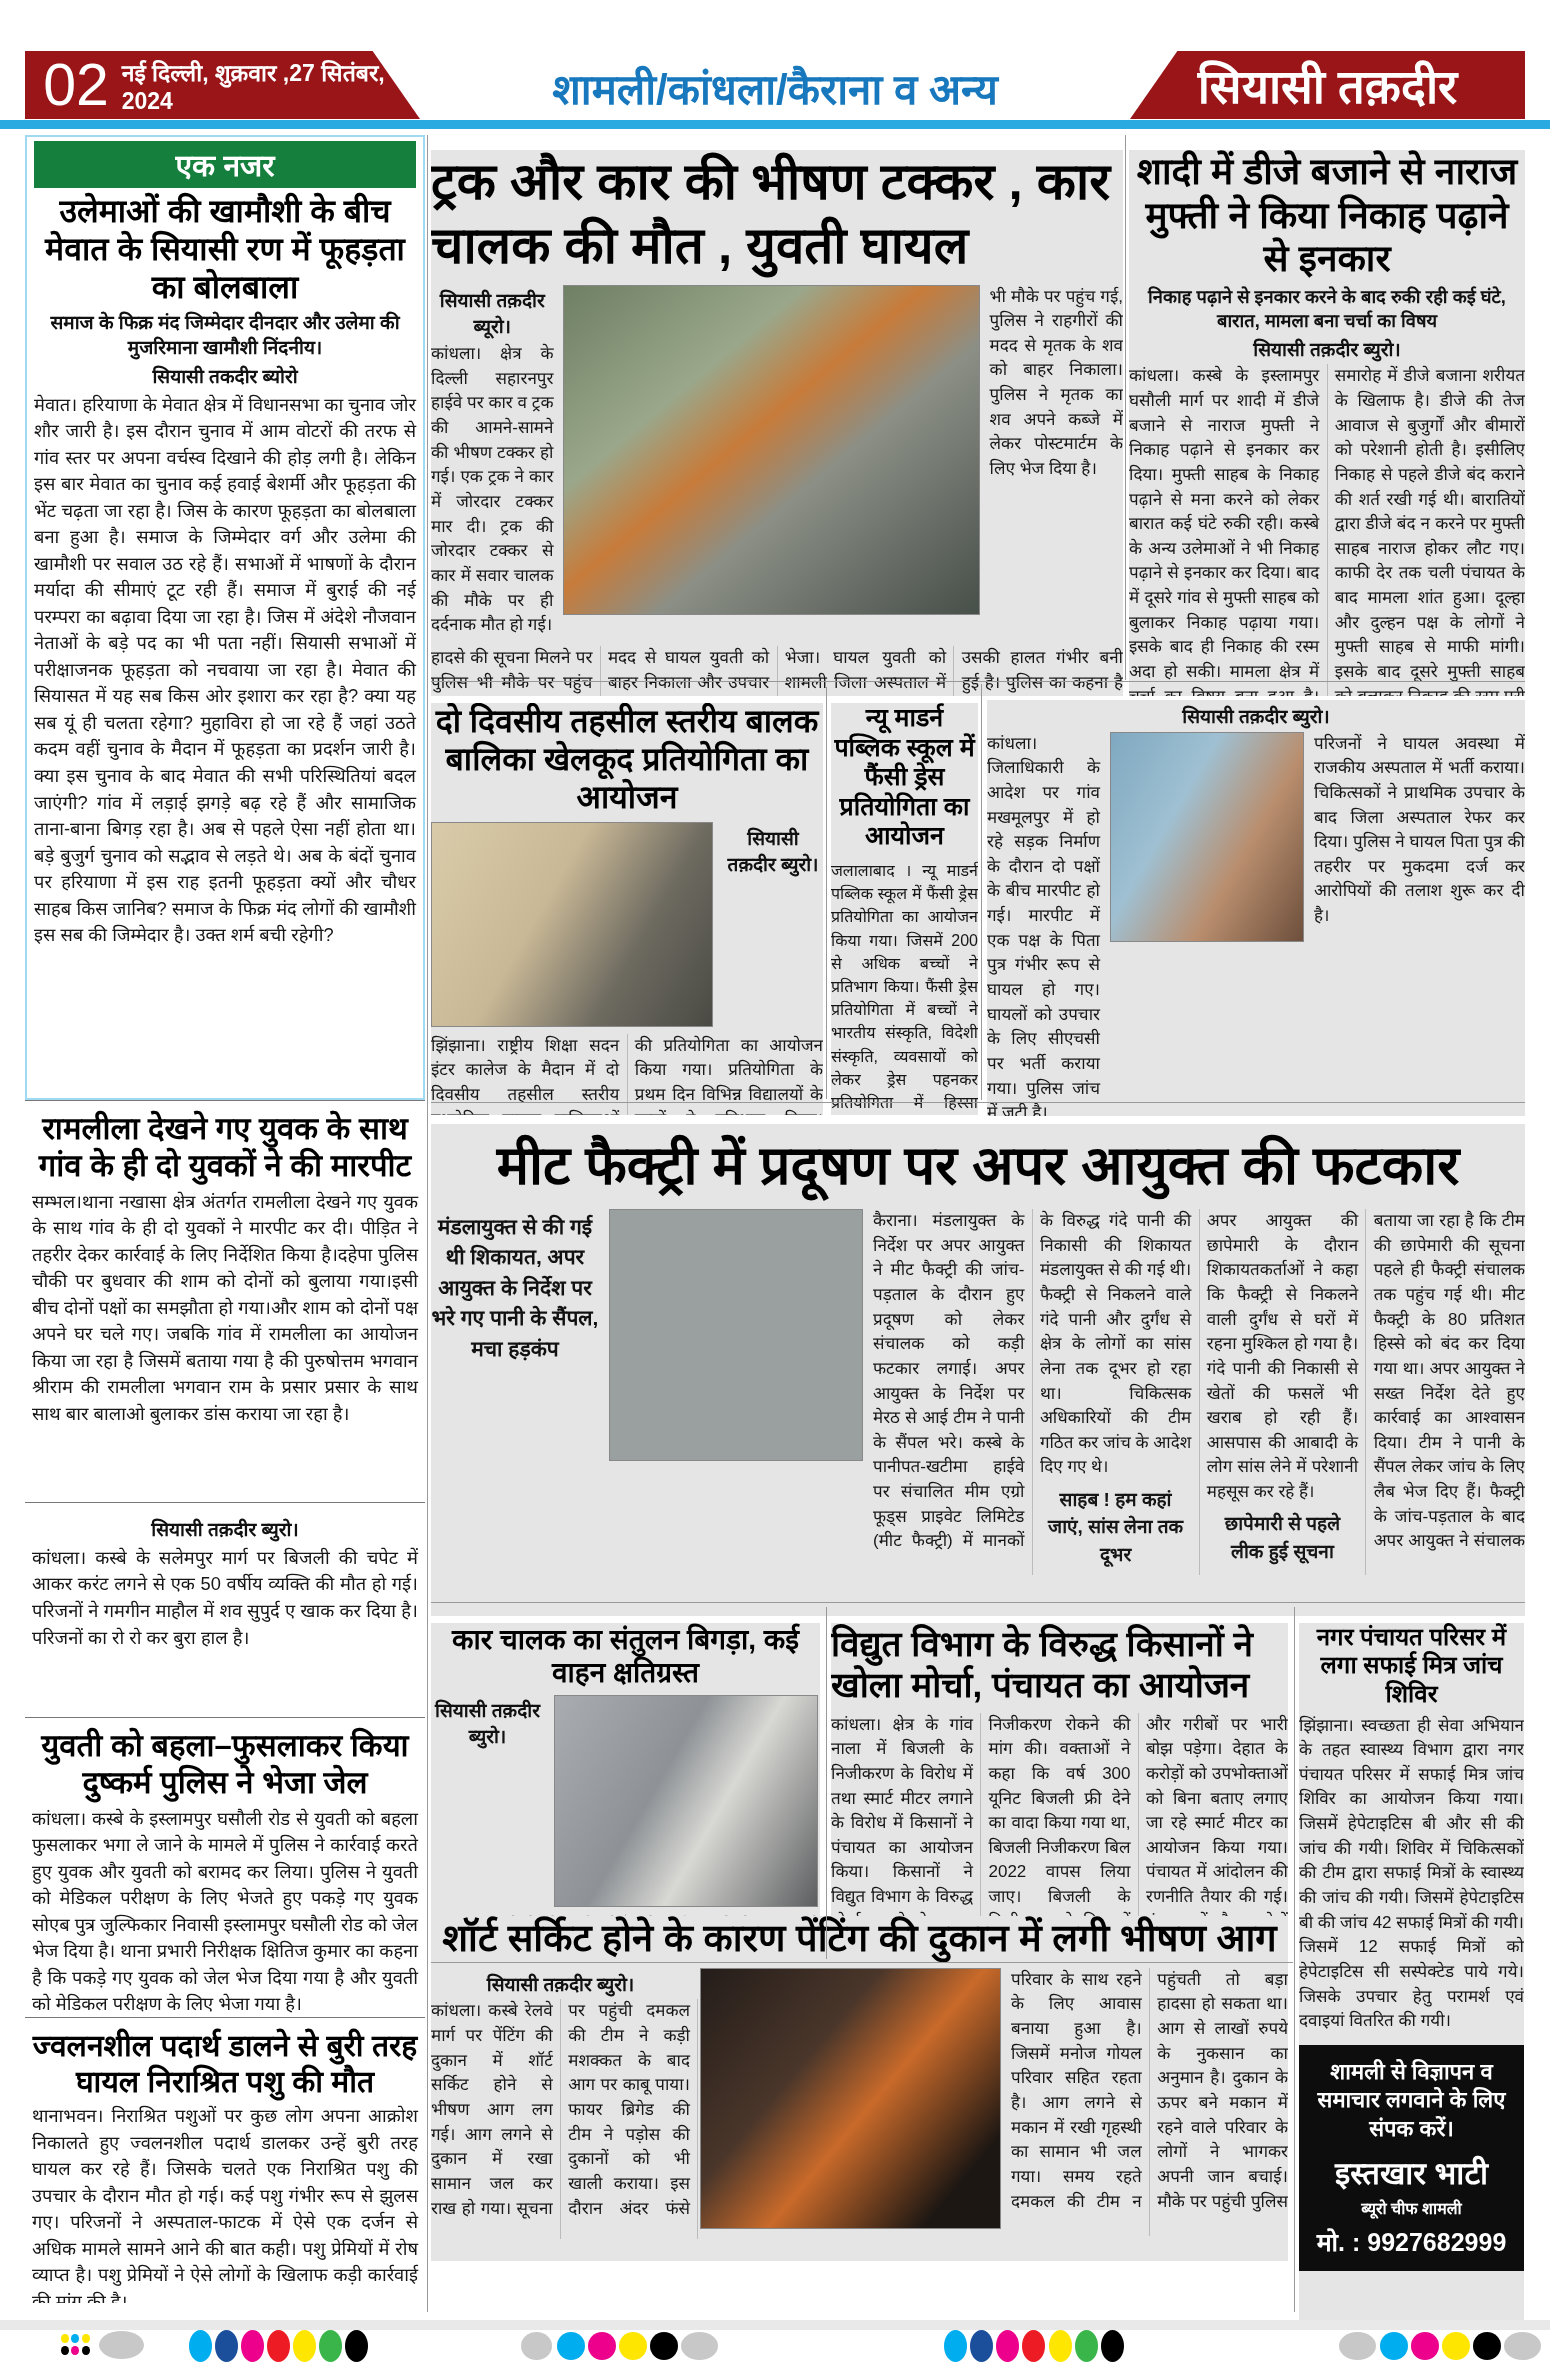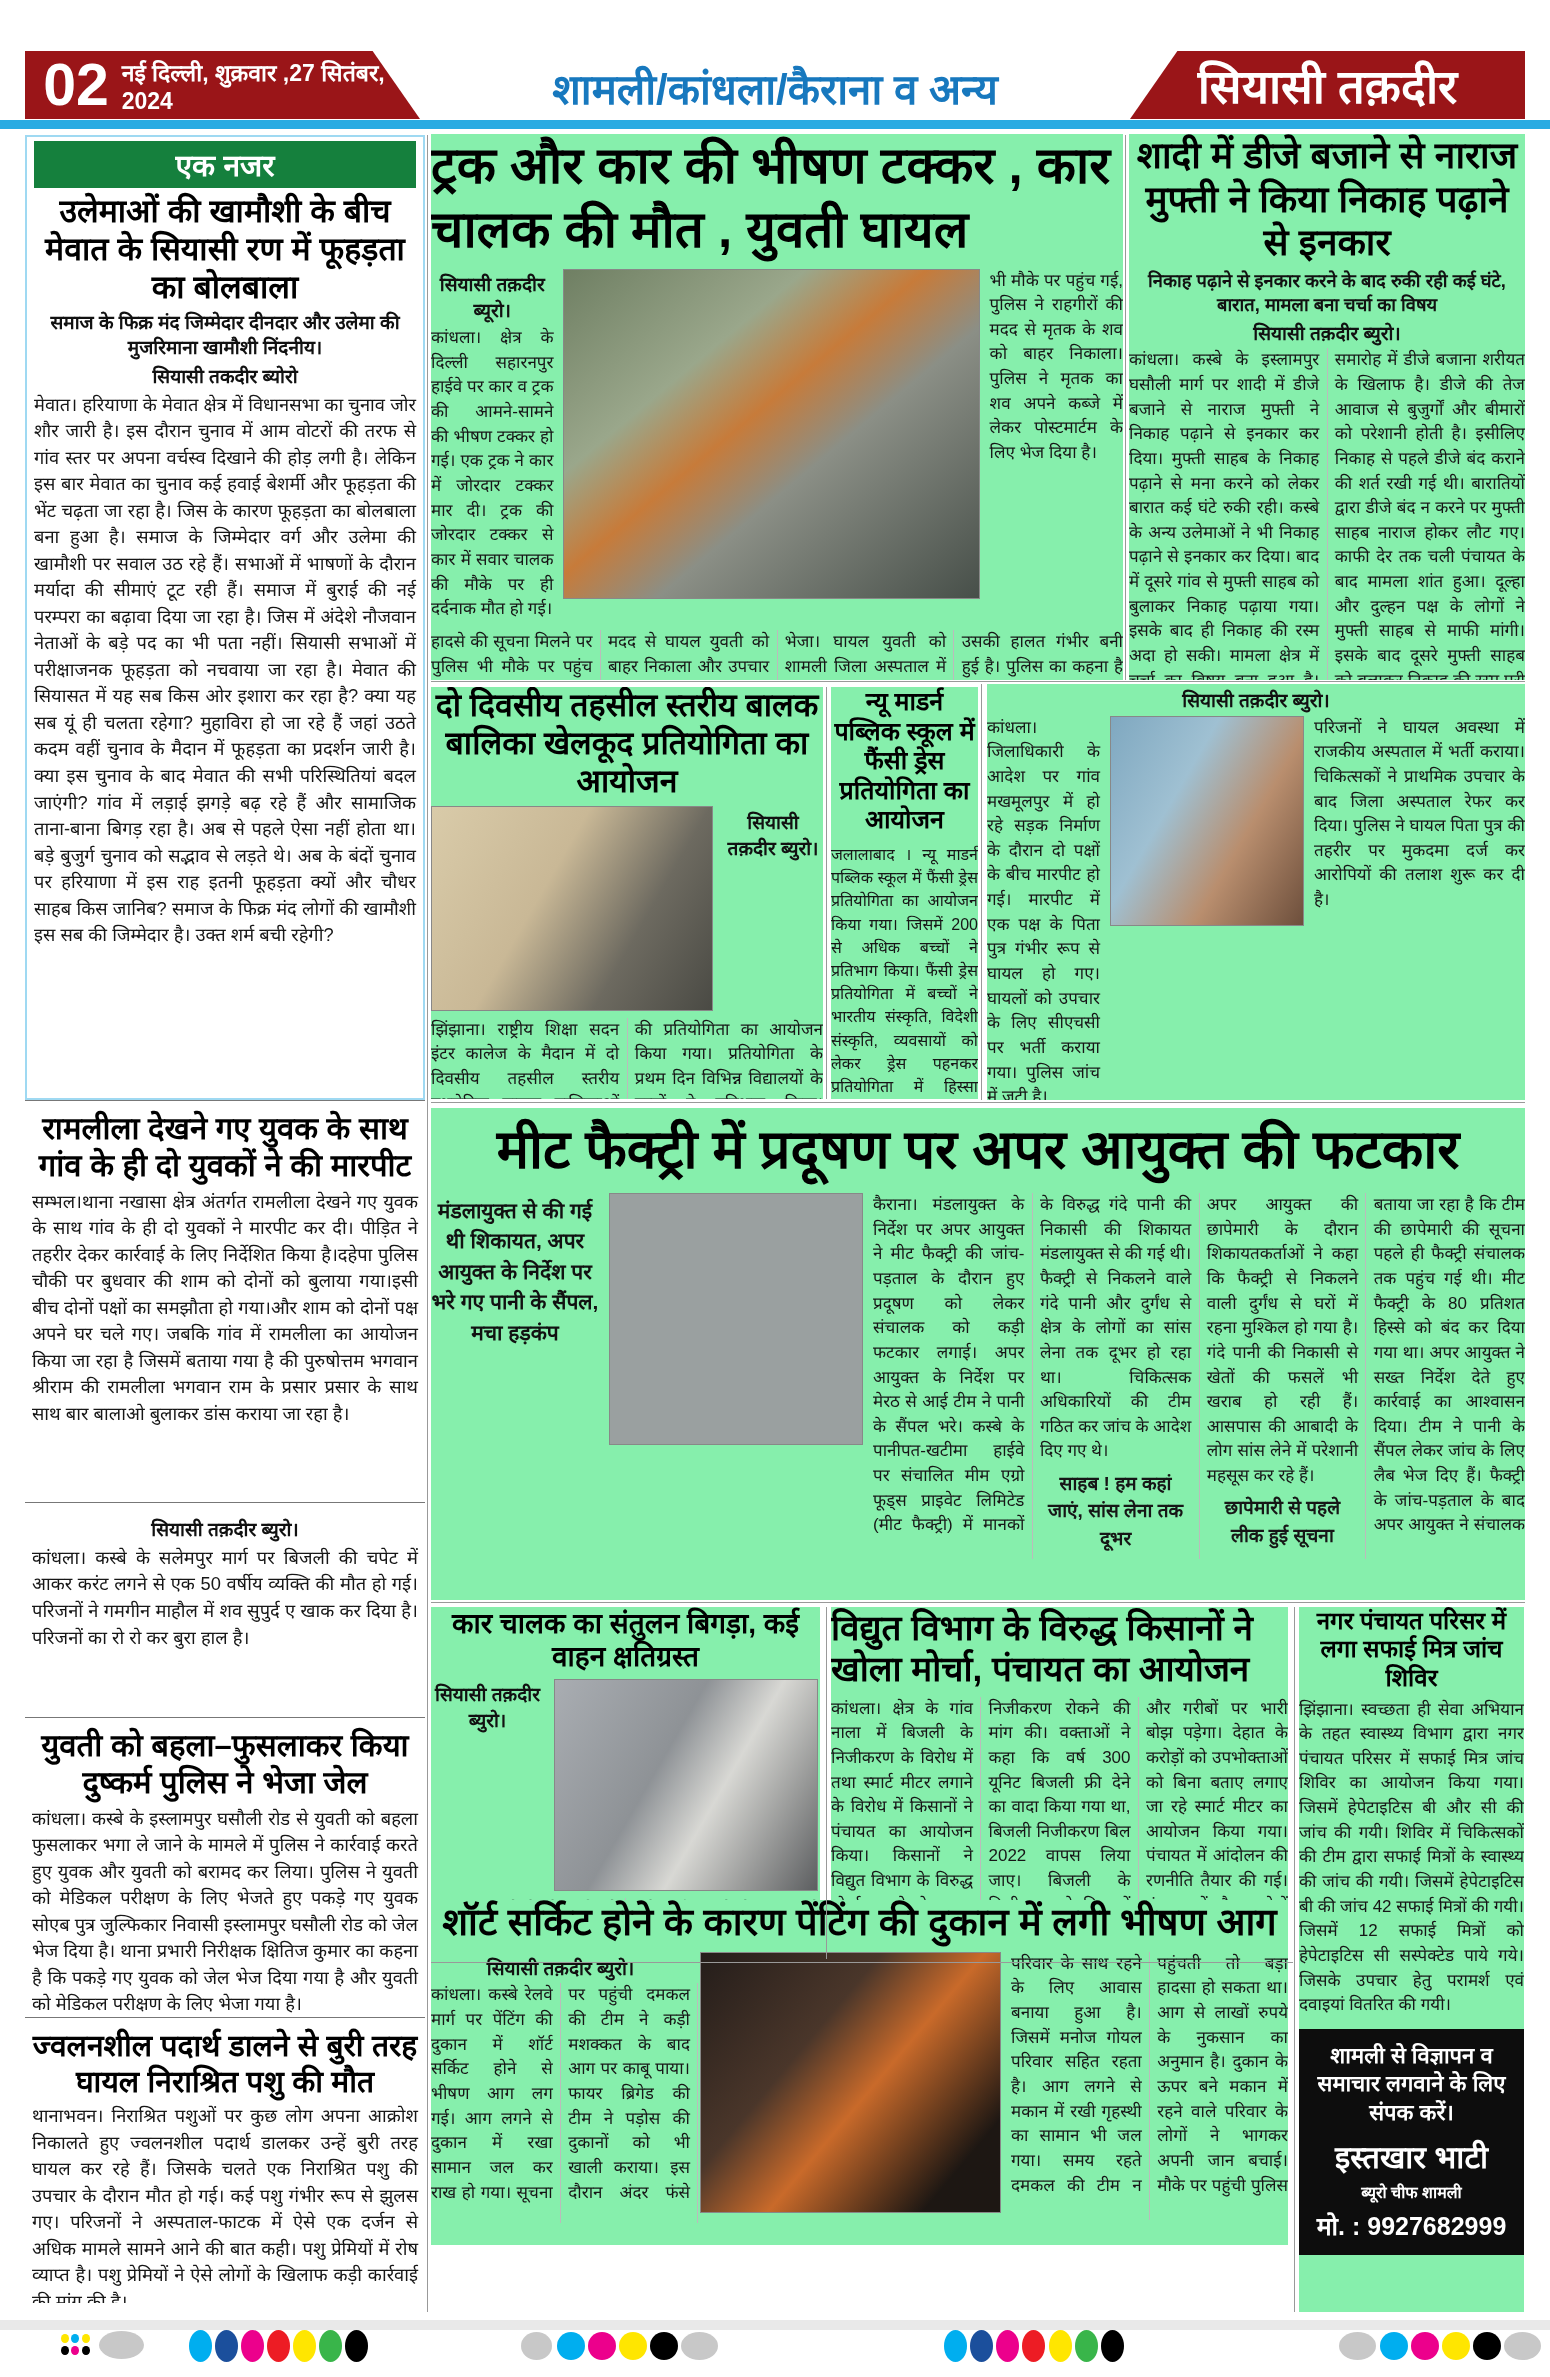--- a/index.html
+++ b/index.html
@@ -2,28 +2,28 @@
 <html style="font-size:11.3px"><head>
 <meta charset="utf-8">
 <style>
   html,body{margin:0;padding:0;background:#dedede;font-family:"Liberation Sans","DejaVu Sans",sans-serif;}
   .page{position:relative;width:1550px;height:2377px;background:#ffffff;margin:0 auto;overflow:hidden;color:#111;}
   
   .hdr-red-l{position:absolute;left:25px;top:51px;width:395px;height:68px;background:#9a1518;
     clip-path:polygon(0 0,88% 0,100% 100%,0 100%);display:flex;align-items:center;color:#fff;}
   .hdr-red-r{position:absolute;right:25px;top:51px;width:395px;height:68px;background:#9a1518;
     clip-path:polygon(12% 0,100% 0,100% 100%,0 100%);display:flex;align-items:center;justify-content:center;color:#fff;}
-  .pgnum{font-size:59px;font-weight:700;margin:0 12.7px 0 18.3px;line-height:1;}
+  .pgnum{font-size:59px;font-weight:400;margin:0 12.7px 0 18.3px;line-height:1;}
   .pgdate{font-size:23px;font-weight:700;}
   .masthead{font-size:47px;font-weight:800;}
   .hdr-center{position:absolute;left:451px;top:59px;width:648px;text-align:center;
     font-size:42px;font-weight:800;color:#1778be;}
   .cyanbar{position:absolute;left:0;top:120px;width:1550px;height:8.5px;background:#29abe2;}
   
-  .art{position:absolute;overflow:hidden;background:#86efac;}
+  .art{position:absolute;overflow:hidden;background:#e5e5e5;margin-top:16px;}
   .hl{font-weight:800;color:#000;text-align:center;line-height:1.18;margin:0 0 4.2px 0;}
   .sub{font-weight:700;text-align:center;line-height:1.3;margin:2.8px 0;}
   .by{font-weight:700;text-align:center;font-size:19px;margin:2.8px 0;}
   .body{font-size:17px;line-height:1.45;text-align:justify;color:#161616;}
   .body p{margin:0 0 5.6px 0;}
   .cols2{column-count:2;column-gap:15.5px;column-rule:0.7px solid #bbb;}
   .cols3{column-count:3;column-gap:15.5px;column-rule:0.7px solid #bbb;}
   .cols4{column-count:4;column-gap:15.5px;column-rule:0.7px solid #bbb;}
   .photo{background:#9aa0a0;border:0.7px solid #888;}
   .row{display:flex;gap:10px;}

